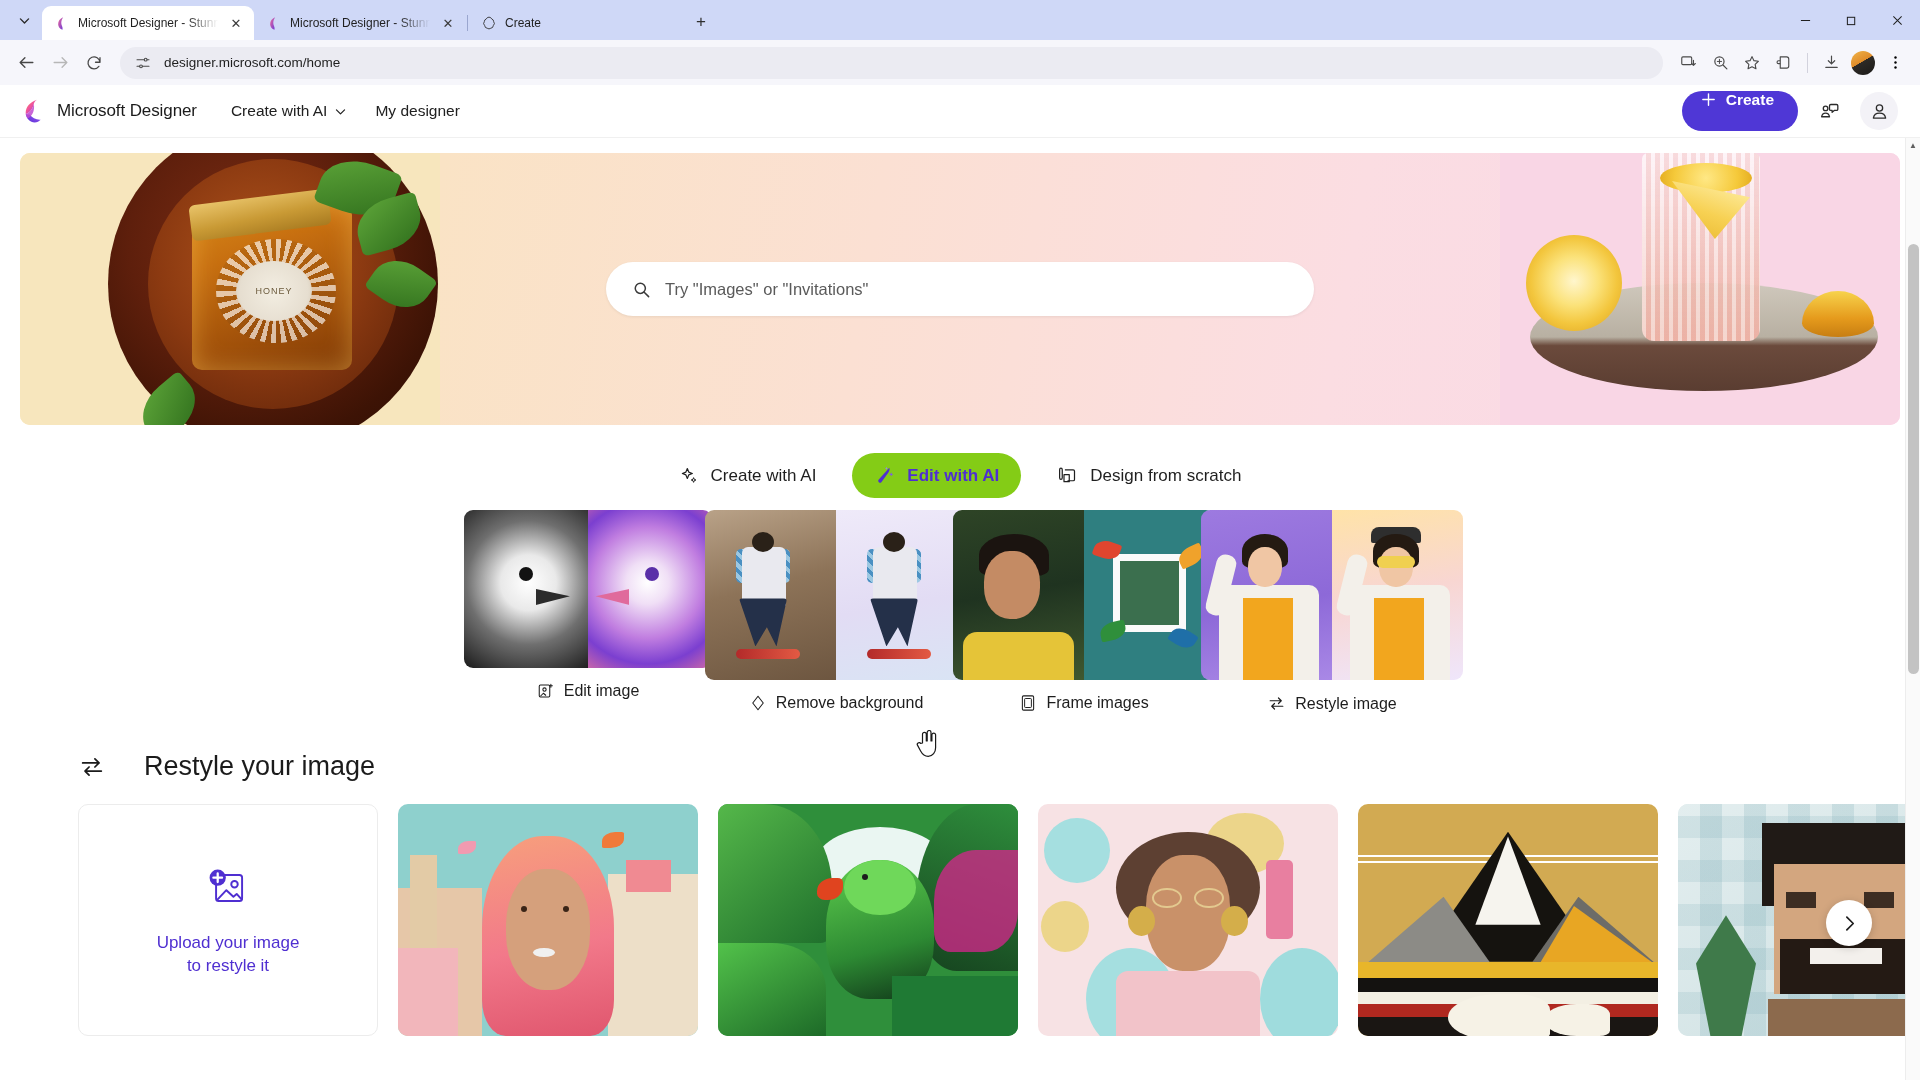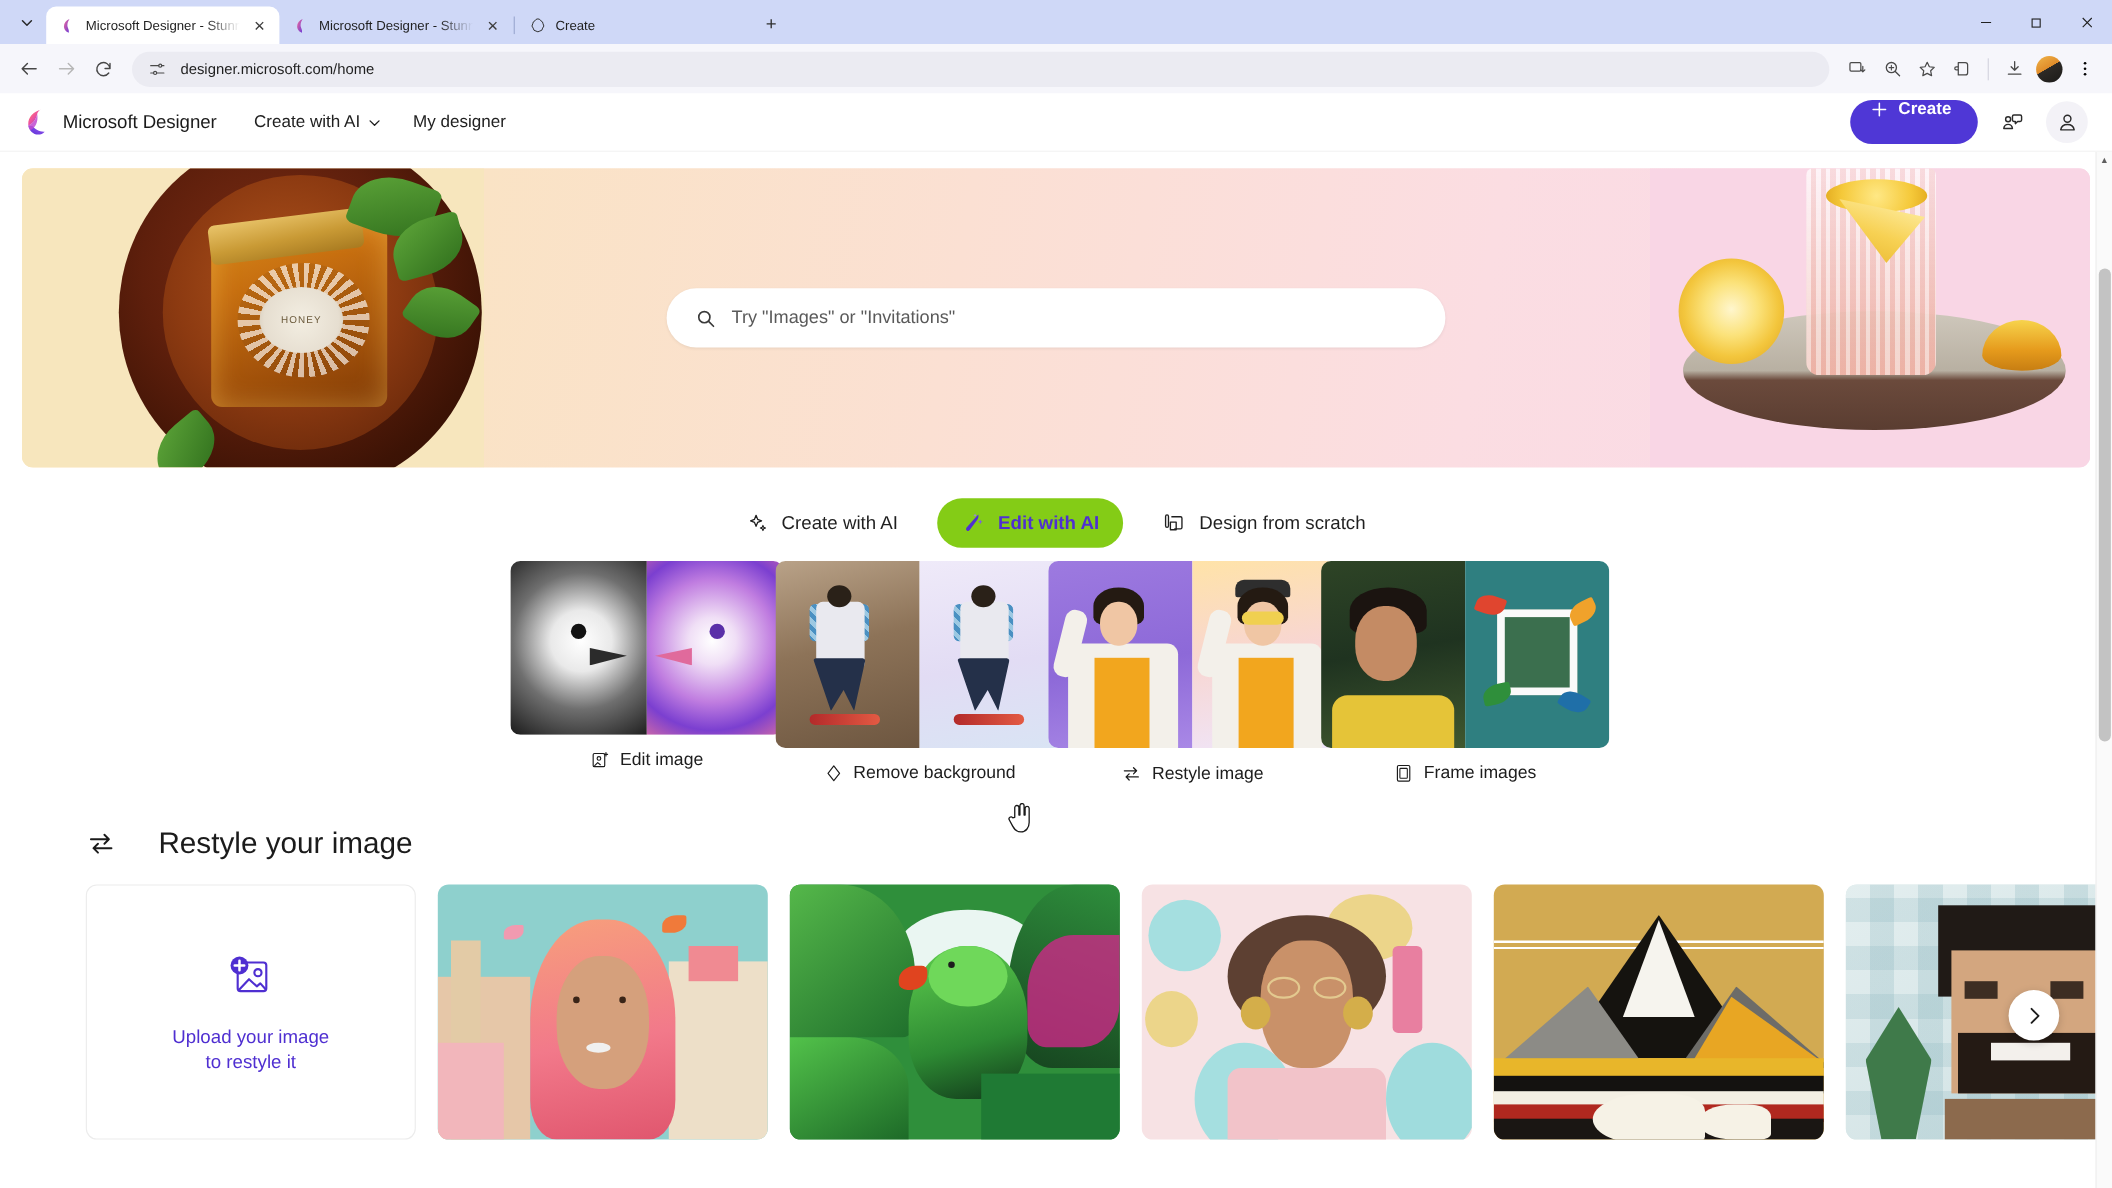--- a/index.html
+++ b/index.html
@@ -833,20 +833,46 @@
           <svg class="svgicon" width="18" height="18" viewBox="0 0 24 24">
               <path d="M12 3l7 9-7 9-7-9z" fill="none" stroke="currentColor" stroke-width="1.4" stroke-linejoin="round"></path>
             </svg>
         </span>
         <span>Remove background</span>
       </div>
     </div>
 
     <div class="tool-card tall">
       <div class="thumb" style="height:170px">
+        <div class="half fr-a">
+            <div class="fr-hair"></div>
+            <div class="fr-face"></div>
+            <div class="fr-shirt"></div>
+          </div>
+        <div class="half fr-b">
+          <div class="fr-frame"></div>
+          <div class="fr-leaf" style="left:8%;top:18%;width:26px;height:18px;background:#e0452f;transform:rotate(20deg)"></div>
+          <div class="fr-leaf" style="left:72%;top:22%;width:26px;height:18px;background:#f0a22b;transform:rotate(-25deg)"></div>
+          <div class="fr-leaf" style="left:12%;top:66%;width:26px;height:18px;background:#2f8f3b;transform:rotate(-12deg)"></div>
+          <div class="fr-leaf" style="left:66%;top:70%;width:26px;height:18px;background:#1f6fa8;transform:rotate(32deg)"></div>
+        </div>
+      </div>
+      <div class="tool-label">
+        <span style="display:flex">
+          <svg class="svgicon" width="18" height="18" viewBox="0 0 24 24">
+              <rect x="4.5" y="2.5" width="15" height="19" rx="1.6" fill="none" stroke="currentColor" stroke-width="1.4"></rect>
+              <rect x="7.5" y="6" width="9" height="12" rx="1" fill="none" stroke="currentColor" stroke-width="1.3"></rect>
+            </svg>
+        </span>
+        <span>Frame images</span>
+      </div>
+    </div>
+
+    <div class="tool-card tall">
+      <div class="thumb" style="height:170px">
         <div class="half pt-a">
             <div class="pt-arm"></div>
             <div class="pt-coat"></div>
             <div class="pt-top"></div>
             <div class="pt-hair"></div>
             <div class="pt-head"></div>
           </div>
         <div class="half pt-b">
             <div class="pt-arm"></div>
             <div class="pt-coat"></div>
@@ -861,46 +887,20 @@
         <span style="display:flex">
           <svg class="svgicon" width="19" height="19" viewBox="0 0 24 24">
               <path d="M4 8.5h14m0 0l-3.5-3.5M18 8.5L14.5 12" fill="none" stroke="currentColor" stroke-width="1.5" stroke-linecap="round" stroke-linejoin="round"></path>
               <path d="M20 15.5H6m0 0l3.5-3.5M6 15.5L9.5 19" fill="none" stroke="currentColor" stroke-width="1.5" stroke-linecap="round" stroke-linejoin="round"></path>
             </svg>
         </span>
         <span>Restyle image</span>
       </div>
     </div>
 
-    <div class="tool-card tall">
-      <div class="thumb" style="height:170px">
-        <div class="half fr-a">
-            <div class="fr-hair"></div>
-            <div class="fr-face"></div>
-            <div class="fr-shirt"></div>
-          </div>
-        <div class="half fr-b">
-          <div class="fr-frame"></div>
-          <div class="fr-leaf" style="left:8%;top:18%;width:26px;height:18px;background:#e0452f;transform:rotate(20deg)"></div>
-          <div class="fr-leaf" style="left:72%;top:22%;width:26px;height:18px;background:#f0a22b;transform:rotate(-25deg)"></div>
-          <div class="fr-leaf" style="left:12%;top:66%;width:26px;height:18px;background:#2f8f3b;transform:rotate(-12deg)"></div>
-          <div class="fr-leaf" style="left:66%;top:70%;width:26px;height:18px;background:#1f6fa8;transform:rotate(32deg)"></div>
-        </div>
-      </div>
-      <div class="tool-label">
-        <span style="display:flex">
-          <svg class="svgicon" width="18" height="18" viewBox="0 0 24 24">
-              <rect x="4.5" y="2.5" width="15" height="19" rx="1.6" fill="none" stroke="currentColor" stroke-width="1.4"></rect>
-              <rect x="7.5" y="6" width="9" height="12" rx="1" fill="none" stroke="currentColor" stroke-width="1.3"></rect>
-            </svg>
-        </span>
-        <span>Frame images</span>
-      </div>
-    </div>
-
   </div>
 
   <div class="section">
     <div class="section-head">
       <span style="display:flex;color:#1b1b1b">
         <svg class="svgicon" width="28" height="28" viewBox="0 0 24 24">
             <path d="M4 8.5h14m0 0l-3.5-3.5M18 8.5L14.5 12" fill="none" stroke="currentColor" stroke-width="1.5" stroke-linecap="round" stroke-linejoin="round"></path>
             <path d="M20 15.5H6m0 0l3.5-3.5M6 15.5L9.5 19" fill="none" stroke="currentColor" stroke-width="1.5" stroke-linecap="round" stroke-linejoin="round"></path>
           </svg>
       </span>

